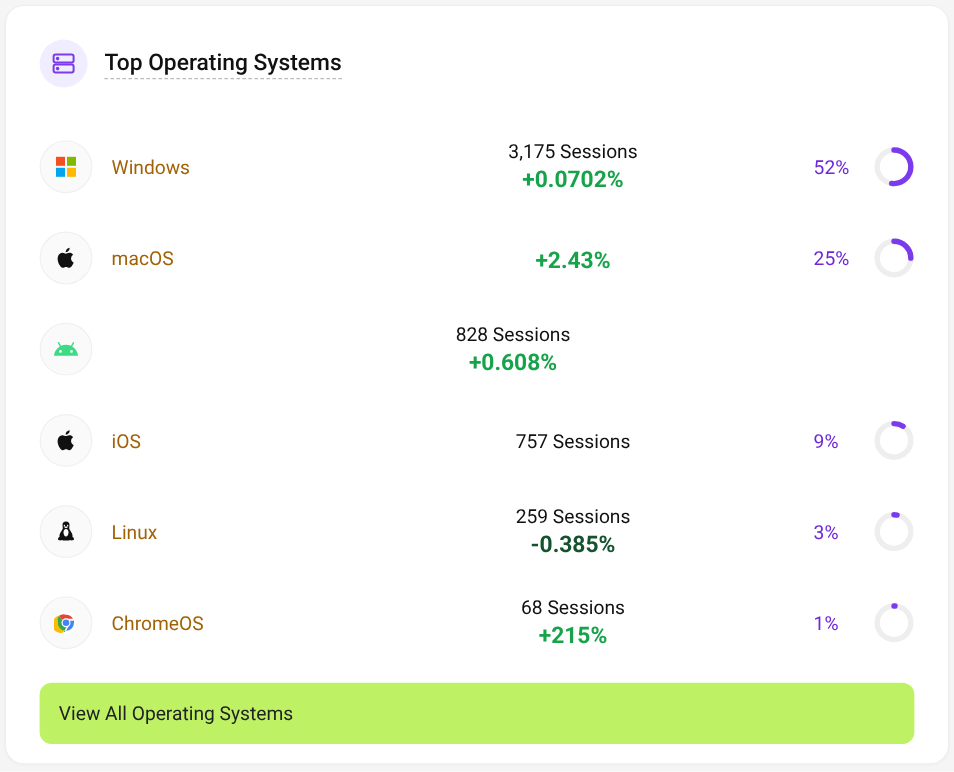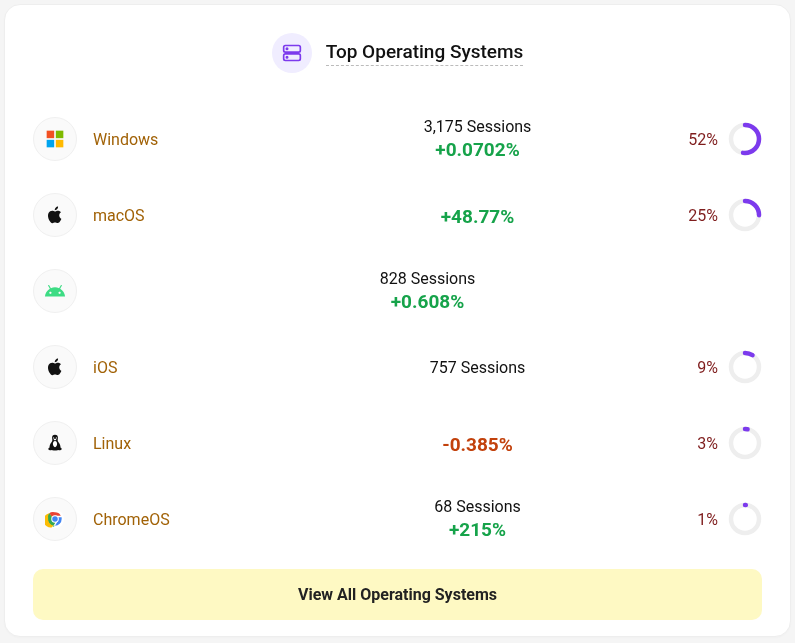--- a/index.html
+++ b/index.html
@@ -16,21 +16,20 @@
       border-radius: 16px;
       border: 1px solid #eee;
       padding: 28px 28px 16px 28px;
       box-shadow: 0 1px 2px rgba(0,0,0,0.02);
     }
     .header {
       display: flex;
       align-items: center;
       gap: 14px;
       margin-bottom: 28px;
-      justify-content: center;
     }
     .header-icon {
       width: 40px;
       height: 40px;
       border-radius: 50%;
       background: #f0edff;
       display: flex;
       align-items: center;
       justify-content: center;
     }
@@ -70,59 +69,56 @@
     .sessions-text {
       font-size: 16px;
       color: #111;
     }
     .delta-text {
       font-size: 19px;
       margin-top: 2px;
       font-weight: bold;
     }
     .delta-positive { color: #16a34a; }
-    .delta-negative { color: #c2410c; }
+    .delta-negative { color: #14532d; }
     .pct-col {
       display: flex;
       align-items: center;
       gap: 10px;
       margin-left: 16px;
     }
     .pct-text {
       font-size: 16px;
-      color: #7f1d1d;
+      color: #6d28d9;
       min-width: 40px;
-      text-align: right;
     }
     .donut {
       width: 34px;
       height: 34px;
       transform: rotate(-90deg);
     }
     .donut-bg {
       fill: none;
       stroke: #eee;
       stroke-width: 4.5;
     }
     .donut-fg {
       fill: none;
       stroke: #7c3aed;
       stroke-width: 4.5;
       stroke-linecap: round;
     }
     .view-all {
       margin-top: 12px;
-      background: #fef9c3;
+      background: #bef264;
       border-radius: 10px;
       padding: 16px;
-      text-align: center;
       font-size: 16px;
       color: #222;
       cursor: pointer;
-      font-weight: bold;
     }
   </style>
 </head>
 <body>
 
 <div class="card">
 
   <div class="header">
     <div class="header-icon">
       <svg width="20" height="20" viewBox="0 0 24 24" fill="none" stroke="#7c3aed" stroke-width="2" stroke-linecap="round" stroke-linejoin="round">
@@ -159,21 +155,21 @@
         </div>
       </div>
       <div class="row">
         <div class="os-icon-wrap">
           <svg width="20" height="20" viewBox="0 0 24 24" fill="#111">
             <path d="M17.05 12.54c-.03-2.5 2.04-3.7 2.13-3.76-1.16-1.7-2.97-1.93-3.61-1.96-1.54-.16-3 .9-3.78.9-.78 0-1.98-.88-3.26-.86-1.68.02-3.22.97-4.08 2.47-1.74 3.02-.45 7.49 1.25 9.94.83 1.2 1.82 2.54 3.12 2.49 1.25-.05 1.72-.81 3.23-.81 1.51 0 1.93.81 3.25.78 1.34-.02 2.19-1.22 3.01-2.42.95-1.39 1.34-2.73 1.36-2.8-.03-.01-2.6-1-2.62-3.97zM14.65 4.87c.69-.83 1.15-1.99 1.02-3.14-.99.04-2.19.66-2.9 1.49-.64.74-1.2 1.92-1.05 3.05 1.1.09 2.24-.56 2.93-1.4z"></path>
           </svg>
         </div>
         <div class="os-name">macOS</div>
         <div class="sessions-col">
-          <div class="delta-text delta-positive">+48.77%</div>
+          <div class="delta-text delta-positive">+2.43%</div>
         </div>
         <div class="pct-col">
           <div class="pct-text"><span>25</span>%</div>
           <svg class="donut" viewBox="0 0 34 34">
             <circle class="donut-bg" cx="17" cy="17" r="14"></circle>
             <circle class="donut-fg" cx="17" cy="17" r="14" stroke-dasharray="21.991148575128552 87.96459430051421"></circle>
           </svg>
         </div>
       </div>
       <div class="row">
@@ -207,20 +203,21 @@
       </div>
       <div class="row">
         <div class="os-icon-wrap">
           <svg width="20" height="22" viewBox="0 0 24 24" fill="#111">
             <path d="M12 2C9.5 2 8.5 3.5 8.5 5.5c0 1.2.3 2.2.3 3.2 0 1.5-1.8 2.8-2.8 5.3-.5 1.3-.7 2.5-.5 3.5-.8.3-1.5 1-1.5 1.8 0 .8.7 1.2 1.8 1.4.8.2 1.7.1 2.2-.3.5.4 1.3.6 2.5.6h3c1.2 0 2-.2 2.5-.6.5.4 1.4.5 2.2.3 1.1-.2 1.8-.6 1.8-1.4 0-.8-.7-1.5-1.5-1.8.2-1 0-2.2-.5-3.5-1-2.5-2.8-3.8-2.8-5.3 0-1 .3-2 .3-3.2C15.5 3.5 14.5 2 12 2zm-1.6 3.2c.4 0 .7.4.7.9s-.3.9-.7.9-.7-.4-.7-.9.3-.9.7-.9zm3.2 0c.4 0 .7.4.7.9s-.3.9-.7.9-.7-.4-.7-.9.3-.9.7-.9zm-1.6 1.6c.8 0 1.6.4 1.6.9 0 .4-.8.9-1.6.9s-1.6-.5-1.6-.9c0-.5.8-.9 1.6-.9z"></path>
             <path fill="#fff" d="M9.5 13c0-2 1-3.5 2.5-3.5s2.5 1.5 2.5 3.5-1 4-2.5 4-2.5-2-2.5-4z"></path>
           </svg>
         </div>
         <div class="os-name">Linux</div>
         <div class="sessions-col">
+          <div class="sessions-text"><span>259</span> <span>Sessions</span></div>
           <div class="delta-text delta-negative">-0.385%</div>
         </div>
         <div class="pct-col">
           <div class="pct-text"><span>3</span>%</div>
           <svg class="donut" viewBox="0 0 34 34">
             <circle class="donut-bg" cx="17" cy="17" r="14"></circle>
             <circle class="donut-fg" cx="17" cy="17" r="14" stroke-dasharray="2.638937829015426 87.96459430051421"></circle>
           </svg>
         </div>
       </div>

